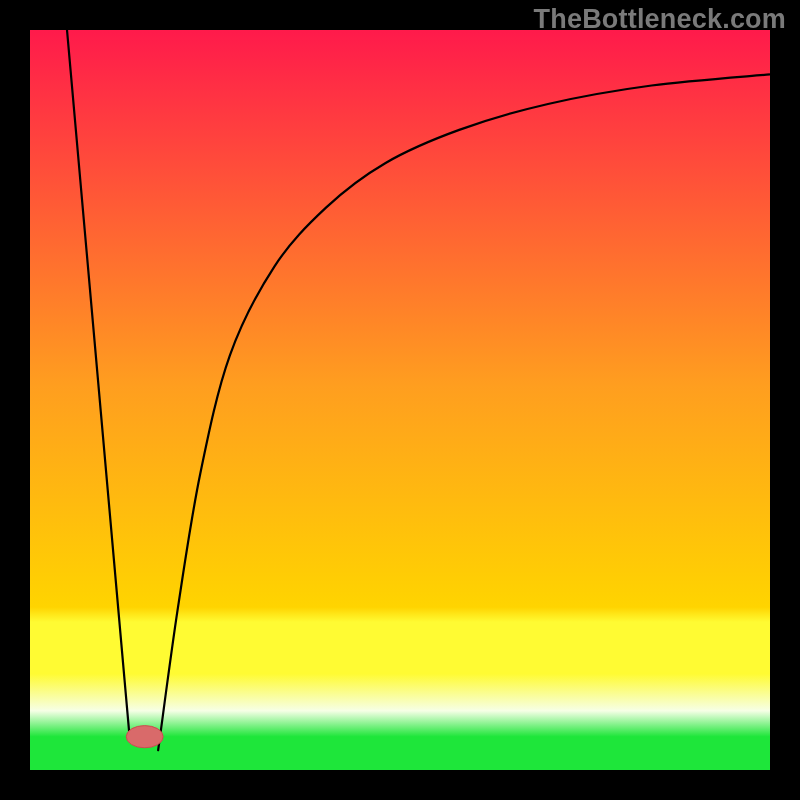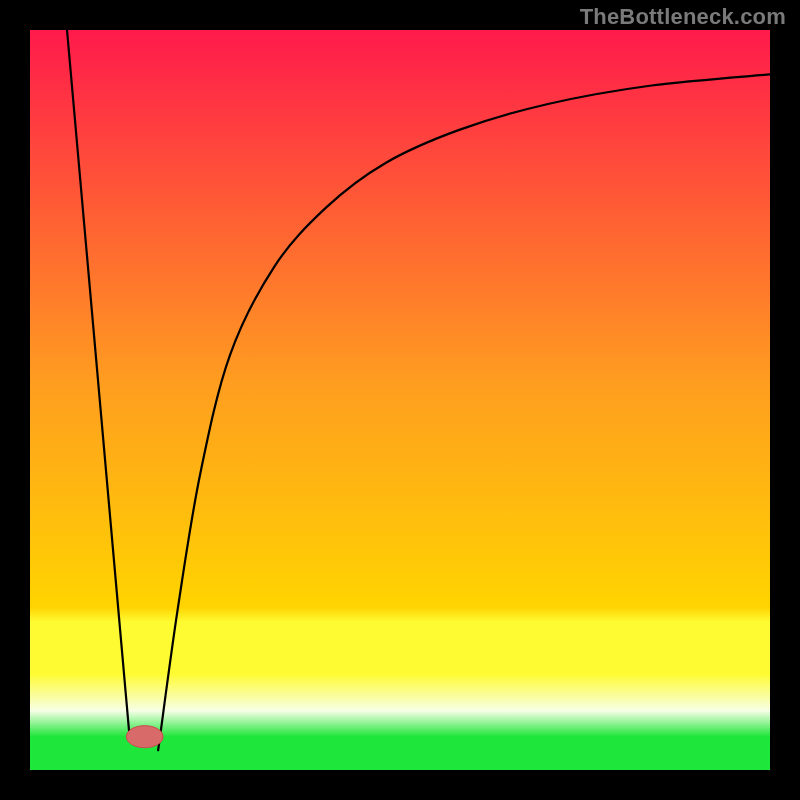--- a/index.html
+++ b/index.html
@@ -8,21 +8,21 @@
     position: relative;
     width: 800px;
     height: 800px;
     background: #000;
   }
   .watermark {
     position: absolute;
     top: 4px;
     right: 14px;
     font-family: Arial, Helvetica, sans-serif;
-    font-size: 22px;
+    font-size: 27px;
     font-weight: 600;
     color: #7a7a7a;
     letter-spacing: 0.2px;
     user-select: none;
     text-align: center;
   }
   .plot {
     position: absolute;
     left: 30px;
     top: 30px;

